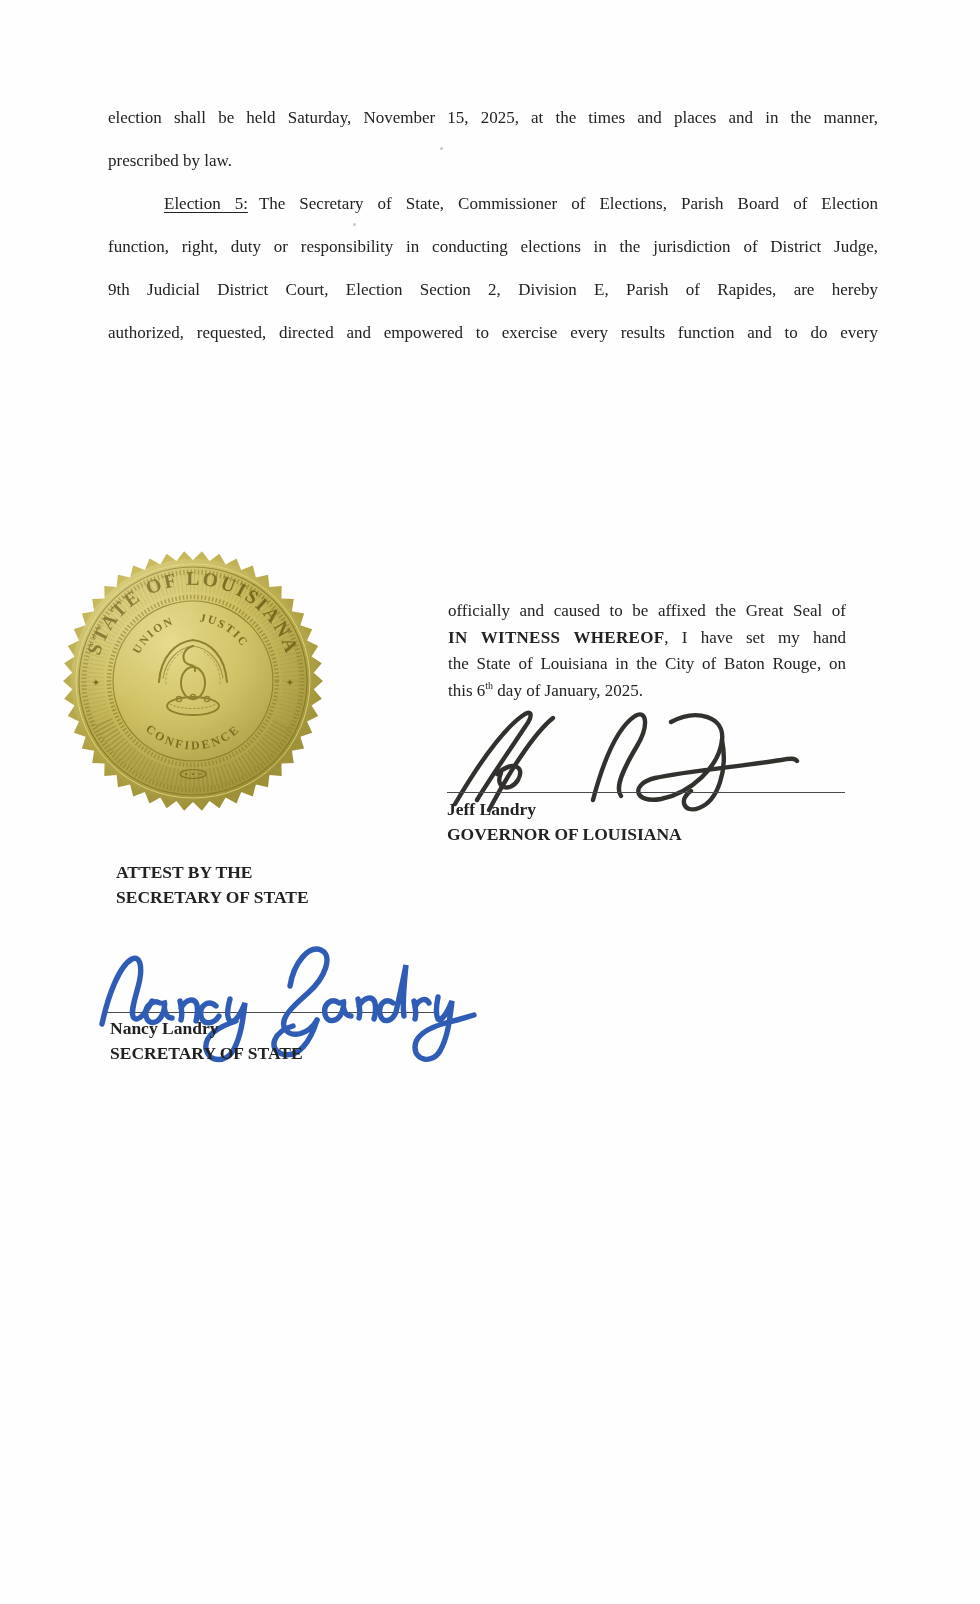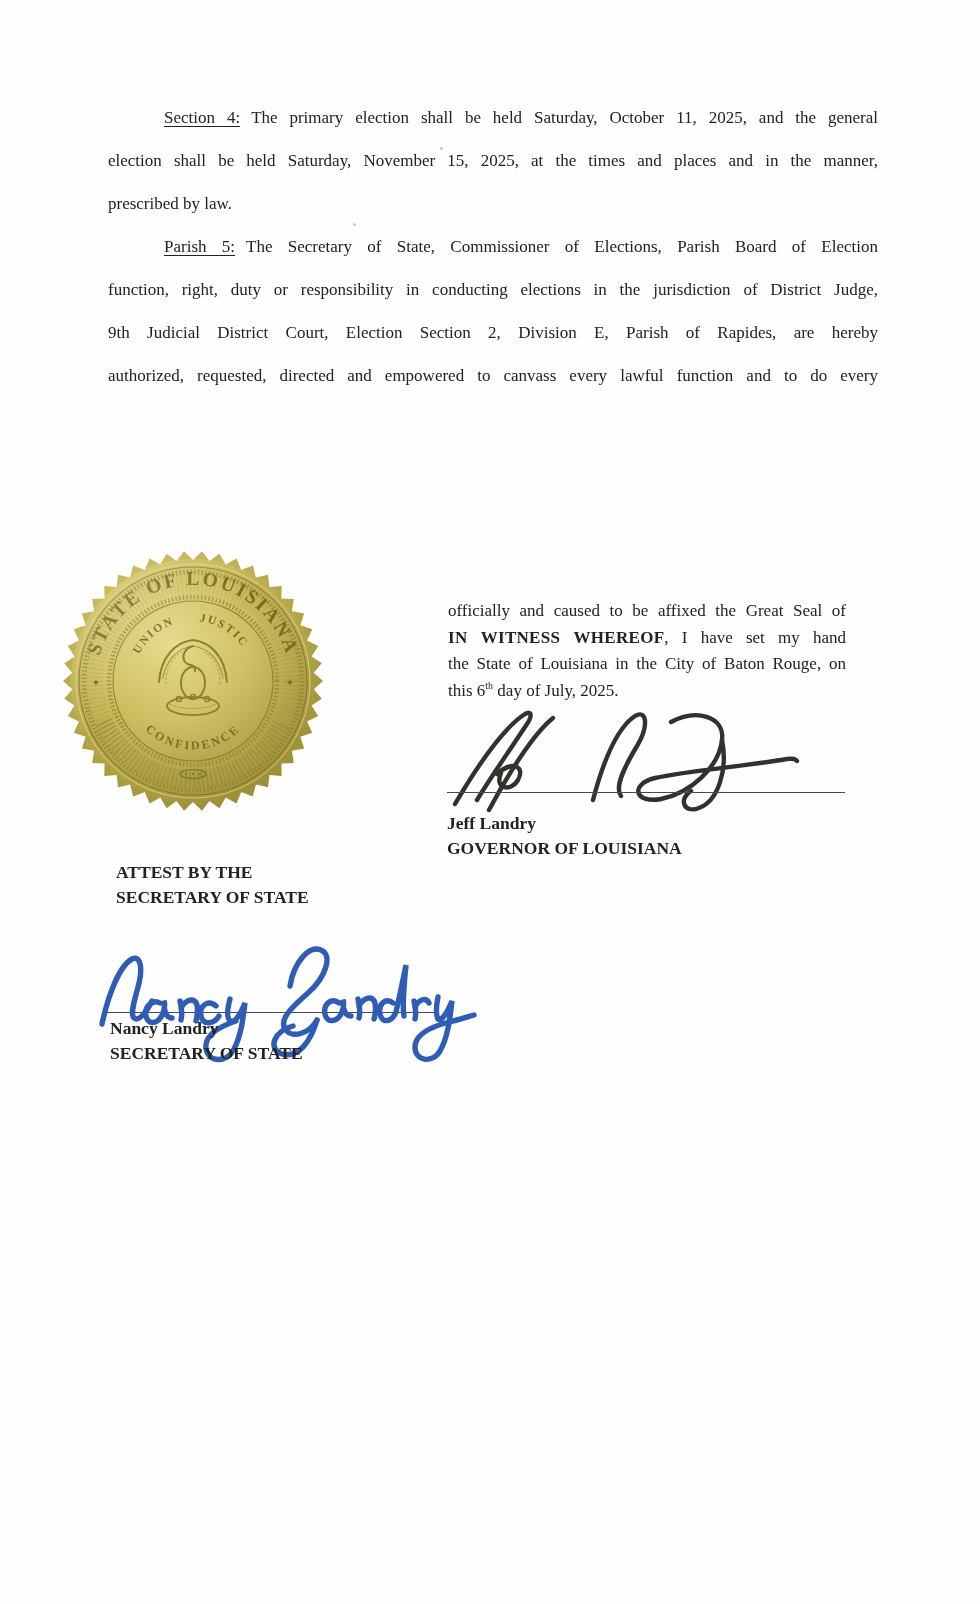--- a/index.html
+++ b/index.html
@@ -20,49 +20,46 @@
   .witness{position:absolute;left:448px;top:598px;width:398px;font-size:17px;}
   .wl{line-height:26.5px;text-align:justify;text-align-last:justify;}
   .wl.last{text-align-last:left;}
   .boldlead{font-weight:bold;letter-spacing:.3px;}
   sup{font-size:10px;line-height:0;}
   
   .sigline{position:absolute;border-top:1.6px solid #4a4a4a;height:0;}
   .sigline.gov{left:447px;top:792px;width:398px;}
   .sigline.sos{left:103px;top:1012px;width:334px;}
   .nameblock{position:absolute;font-weight:bold;font-size:17.5px;line-height:24.5px;white-space:nowrap;}
-  .nameblock.gov{left:447px;top:797px;margin-top:14px;}
+  .nameblock.gov{left:447px;top:797px;}
   .nameblock.attest{left:116px;top:860px;}
   .nameblock.sos{left:110px;top:1016px;}
   .sig-svg{position:absolute;}
   .sig-svg.gov{left:445px;top:700px;}
   .sig-svg.sos{left:94px;top:942px;}
   .seal-svg{position:absolute;left:62px;top:550px;}
   .speck{position:absolute;width:3px;height:3px;border-radius:50%;background:#9a9a9a;opacity:.55;}
   .speck.s1{left:440px;top:147px;}
   .speck.s2{left:353px;top:223px;}
 </style>
 </head>
 <body>
 
 <div class="page">
 
   <div class="bodytext">
-    <div class="l ind">
-      <span class="sec">Section 4:</span><span class="rest">The primary election shall be held Saturday, October 11, 2025, and the general</span>
-    </div>
     <div class="l">election shall be held Saturday, November 15, 2025, at the times and places and in the manner,</div>
     <div class="l last">prescribed by law.</div>
 
     <div class="l ind">
-      <span class="sec">Parish 5:</span><span class="rest">The Secretary of State, Commissioner of Elections, Parish Board of Election</span>
+      <span class="sec">Election 5:</span><span class="rest">The Secretary of State, Commissioner of Elections, Parish Board of Election</span>
     </div>
     <div class="l">function, right, duty or responsibility in conducting elections in the jurisdiction of District Judge,</div>
     <div class="l">9th Judicial District Court, Election Section 2, Division E, Parish of Rapides, are hereby</div>
-    <div class="l">authorized, requested, directed and empowered to canvass every lawful function and to do every</div>
+    <div class="l">authorized, requested, directed and empowered to exercise every results function and to do every</div>
   </div>
 
   <div class="speck s1"></div>
   <div class="speck s2"></div>
 
   <svg class="seal-svg" width="262" height="262" viewBox="0 0 262 262">
     <defs>
       <radialGradient id="foil" cx="42%" cy="36%" r="75%">
         <stop offset="0%" stop-color="#e6da8c"></stop>
         <stop offset="38%" stop-color="#cfc163"></stop>
@@ -127,21 +124,21 @@
     <circle cx="131" cy="131" r="122" fill="url(#sheen)" opacity="0.5"></circle>
   </svg>
 
   <div class="witness">
     <div class="wl">officially and caused to be affixed the Great Seal of</div>
     <div class="wl">
       <span class="boldlead">IN WITNESS WHEREOF</span><span>, I have set my hand</span>
     </div>
     <div class="wl">the State of Louisiana in the City of Baton Rouge, on</div>
     <div class="wl last">
-      <span>this 6</span><sup>th</sup><span> day of July, 2025.</span>
+      <span>this 6</span><sup>th</sup><span> day of January, 2025.</span>
     </div>
   </div>
 
   <svg class="sig-svg gov" width="360" height="115" viewBox="0 0 360 115">
     <g fill="none" stroke="#33312e" stroke-width="4.4" stroke-linecap="round">
       <path d="M 10,104 C 30,70 58,28 80,14 C 87,10 88,16 80,27 C 66,48 44,80 32,100"></path>
       <path d="M 44,110 C 62,76 88,34 108,18"></path>
       <path d="M 52,74 C 66,61 81,65 73,80 C 65,93 49,88 56,73"></path>
       <path d="M 148,100 C 158,62 172,28 190,16 C 202,9 204,26 192,46 C 180,66 169,87 176,96"></path>
       <path d="M 226,22 C 252,8 280,17 277,40 C 274,67 246,93 216,99 C 189,104 185,84 210,78 C 240,71 300,66 336,60 C 346,58 350,58 352,61"></path>

